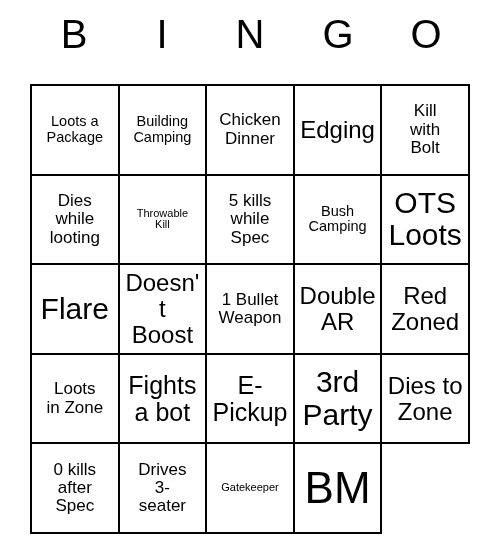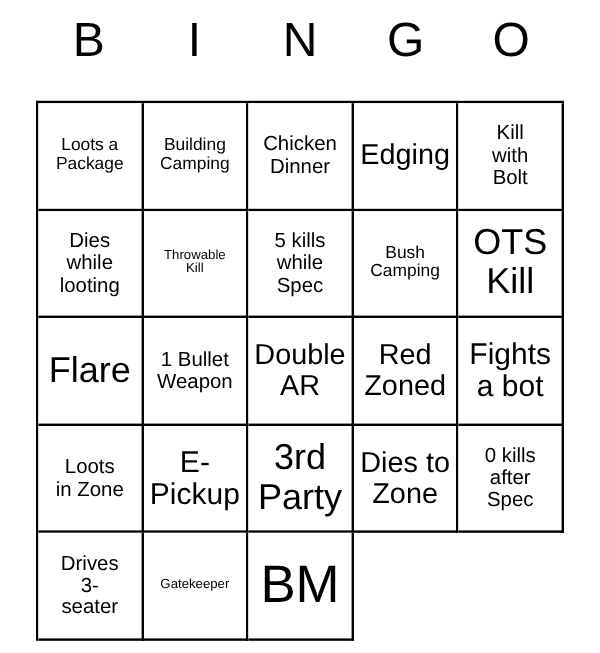--- a/index.html
+++ b/index.html
@@ -136,46 +136,50 @@
       <span class="cell-text fs-md">5 kills
 while
 Spec</span>
     </div>
     <div class="cell">
       <span class="cell-text fs-sm">Bush
 Camping</span>
     </div>
     <div class="cell">
       <span class="cell-text fs-xxl">OTS
-Kill</span>
+Loots</span>
     </div>
 
     <div class="cell">
       <span class="cell-text fs-xxl">Flare</span>
+    </div>
+    <div class="cell">
+      <span class="cell-text fs-lg">Doesn't
+Boost</span>
     </div>
     <div class="cell">
       <span class="cell-text fs-md">1 Bullet
 Weapon</span>
     </div>
     <div class="cell">
       <span class="cell-text fs-lg">Double
 AR</span>
     </div>
     <div class="cell">
       <span class="cell-text fs-lg">Red
 Zoned</span>
     </div>
 
     <div class="cell">
+      <span class="cell-text fs-md">Loots
+in Zone</span>
+    </div>
+    <div class="cell">
       <span class="cell-text fs-xl">Fights
 a bot</span>
-    </div>
-    <div class="cell">
-      <span class="cell-text fs-md">Loots
-in Zone</span>
     </div>
     <div class="cell">
       <span class="cell-text fs-xl">E-
 Pickup</span>
     </div>
     <div class="cell">
       <span class="cell-text fs-xxl">3rd
 Party</span>
     </div>
 

